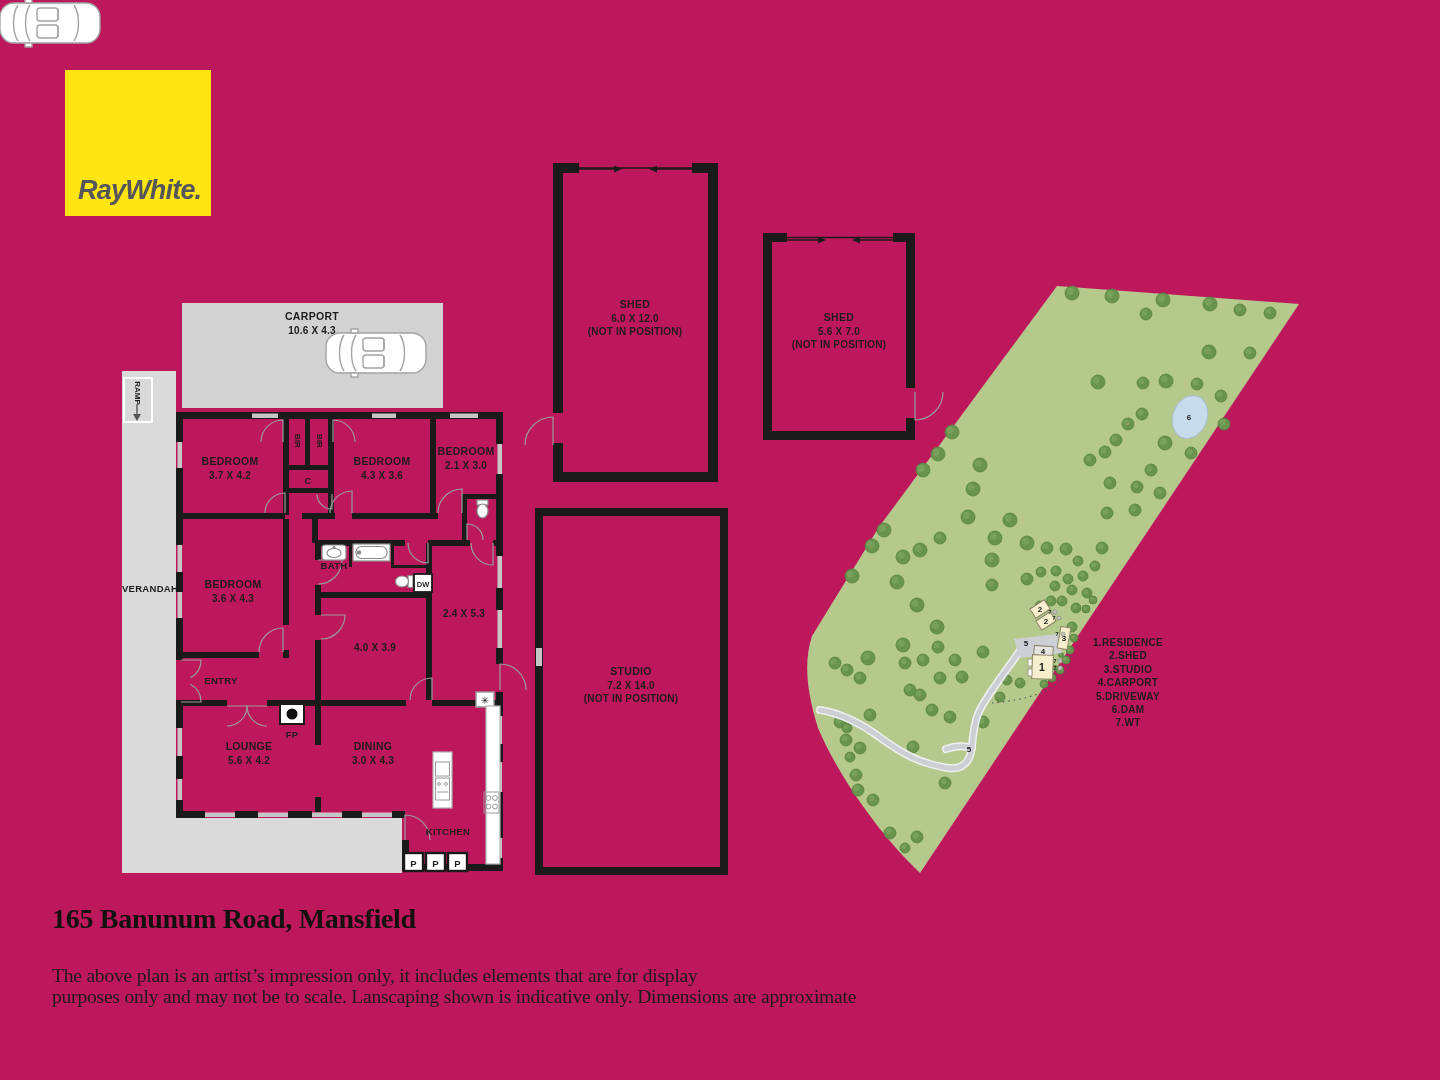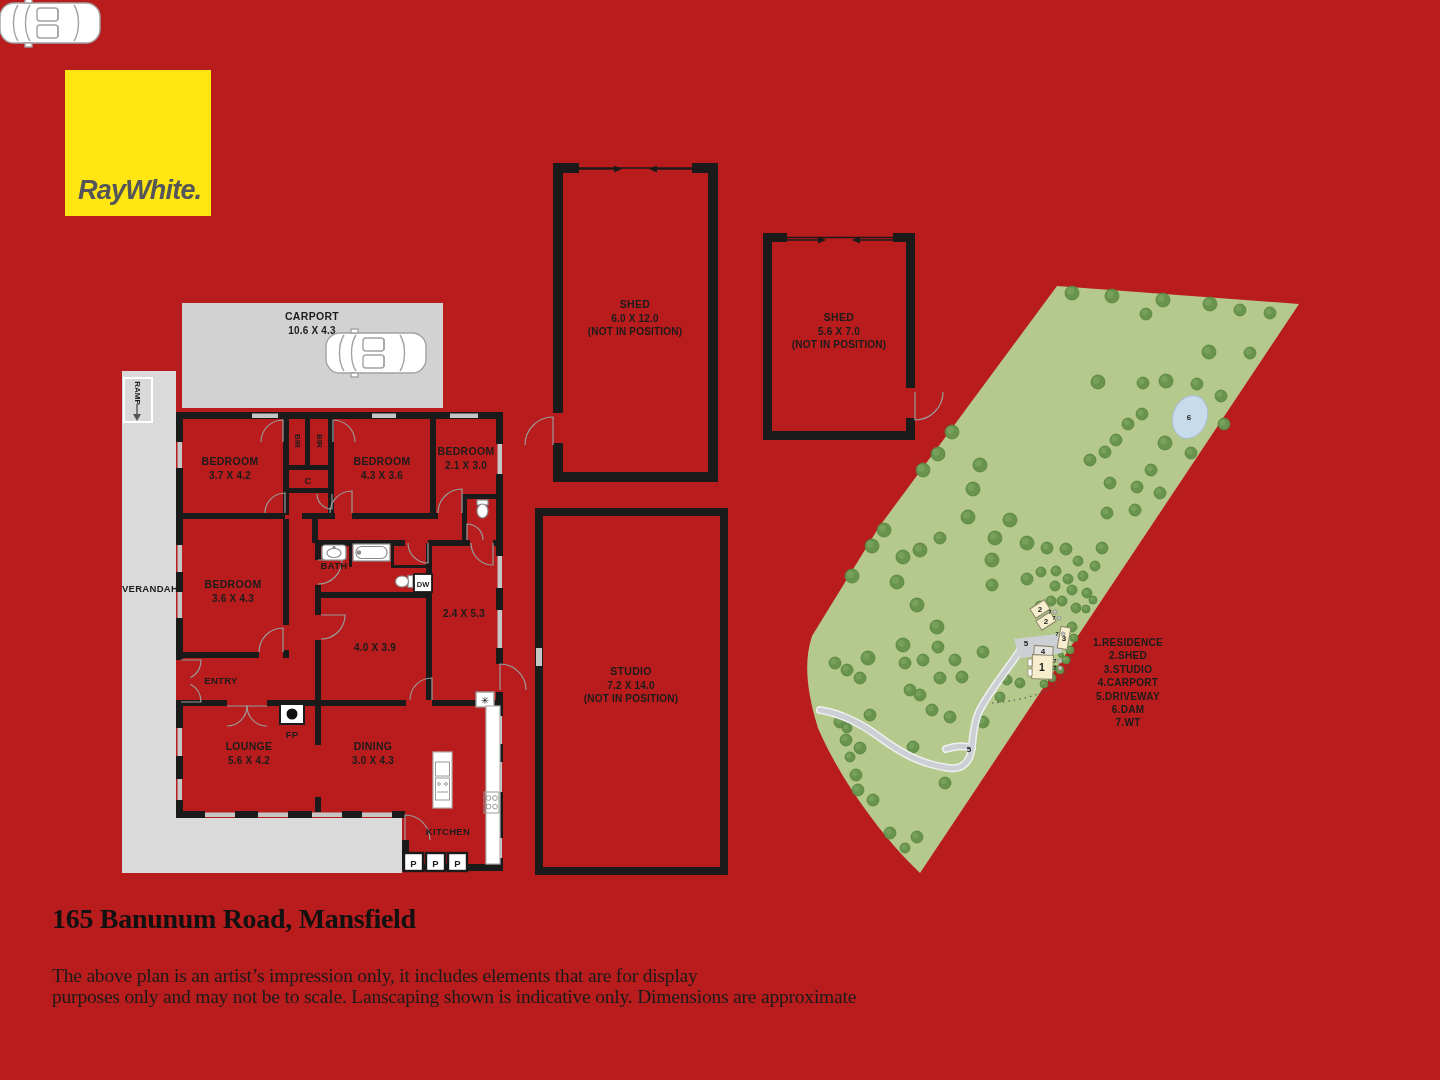--- a/index.html
+++ b/index.html
@@ -1,16 +1,16 @@
 <!DOCTYPE html>
 <html><head>
 <meta charset="utf-8">
 <style>
   html,body{margin:0;padding:0;background:#ffffff;}
-  .wrap{position:relative;width:1440px;height:1080px;background:#b91c1c;overflow:hidden;
+  .wrap{position:relative;width:1440px;height:1080px;background:#be185d;overflow:hidden;
         font-family:"Liberation Sans",sans-serif;}
   svg{position:absolute;left:0;top:0;}
   text{fill:#1c1c1c;}
   .rm{font-size:10.5px;font-weight:700;letter-spacing:.3px;}
   .dm{font-size:10px;font-weight:700;letter-spacing:.2px;}
   .sm{font-size:9.5px;font-weight:700;letter-spacing:.3px;}
   .xs{font-size:8px;font-weight:700;}
   .leg{font-size:10px;font-weight:700;letter-spacing:.3px;}
   .mk{font-size:8px;font-weight:700;}
   .mk1{font-size:10.5px;font-weight:700;}

